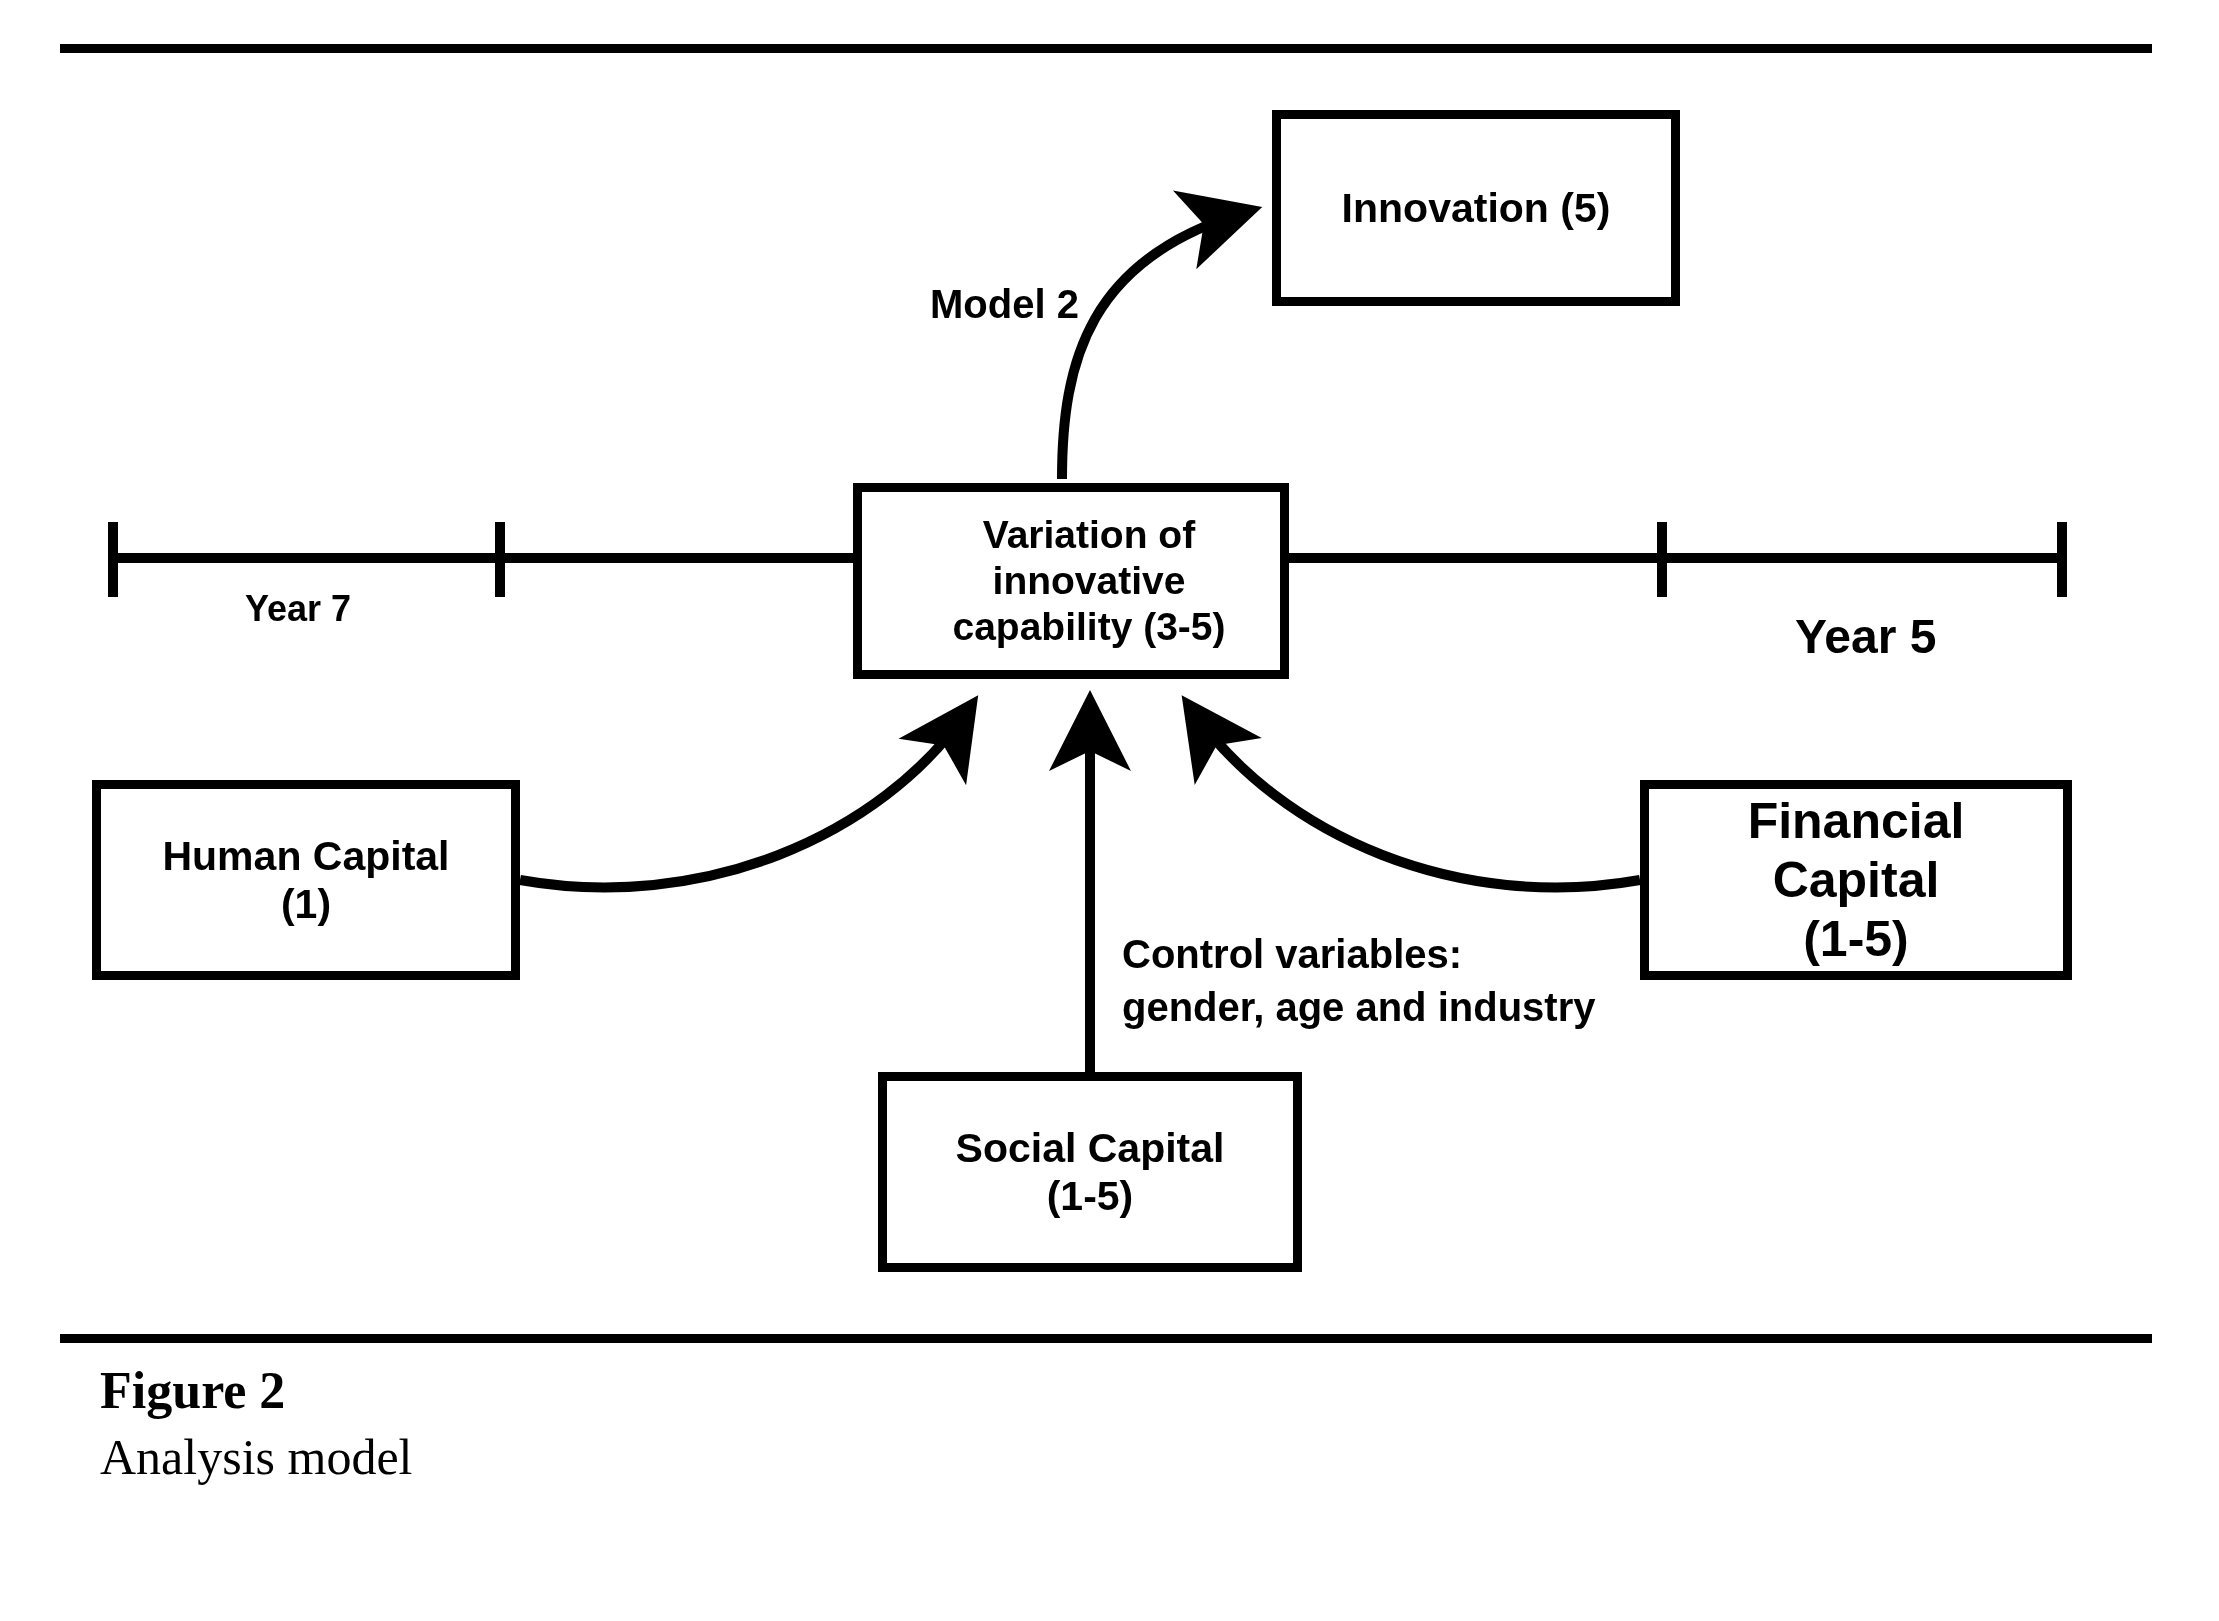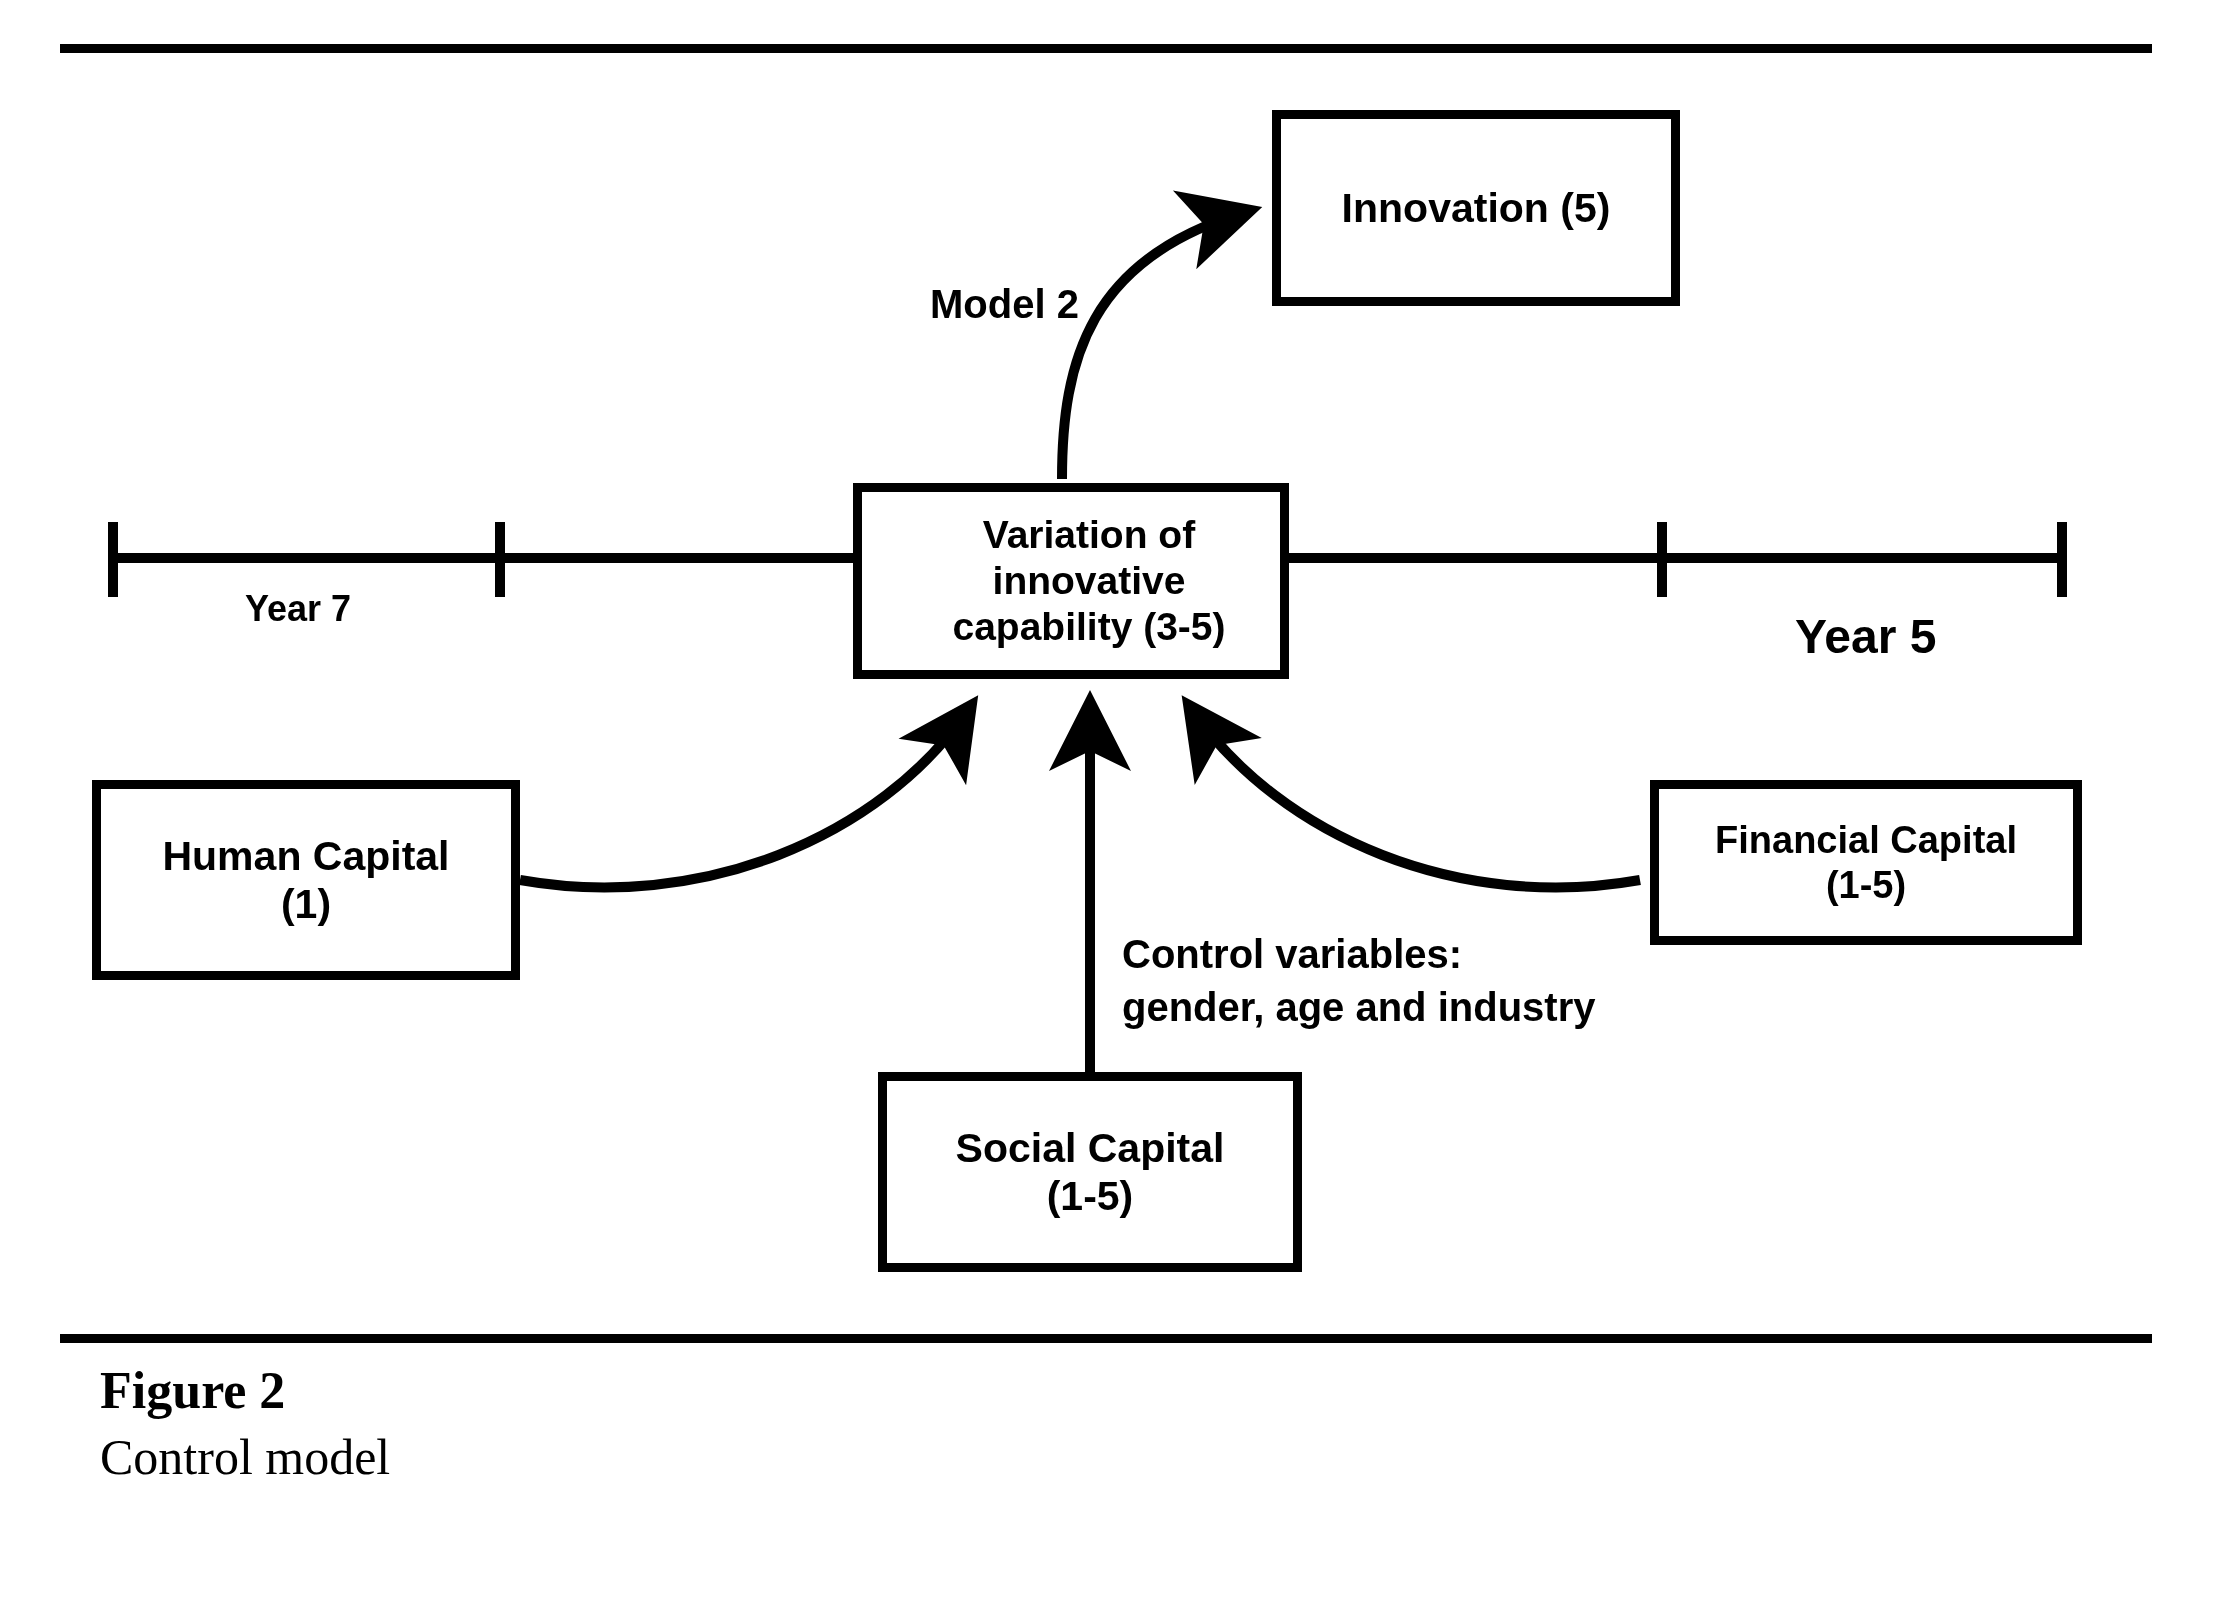--- a/index.html
+++ b/index.html
@@ -64,23 +64,22 @@
     font-size: 39px;
     padding-left: 36px;
   }
   #box-human-capital {
     left: 92px; top: 780px;
     width: 428px; height: 200px;
     font-size: 41px;
   }
   #box-financial-capital {
     left: 1640px; top: 780px;
-    width: 432px; height: 165px;
-    font-size: 38px;
-    margin-left: 10px;
+    width: 432px; height: 200px;
+    font-size: 50px;
   }
   #box-social-capital {
     left: 878px; top: 1072px;
     width: 424px; height: 200px;
     font-size: 41px;
   }
   .box-text { display: block; padding: 0 10px; }
 
   
   .diagram-label {
@@ -183,14 +182,14 @@
   <div class="diagram-label" id="label-year5">Year 5</div>
 
   <div class="diagram-label" id="label-control-vars"><span>Control variables:</span><br><span>gender, age and industry</span></div>
 
 </div>
 
 <div class="rule" id="rule-bottom"></div>
 
 <div id="caption-block">
   <span id="caption-figure-number">Figure 2</span>
-  <span id="caption-title">Control model</span>
+  <span id="caption-title">Analysis model</span>
 </div>
 
 </body></html>

